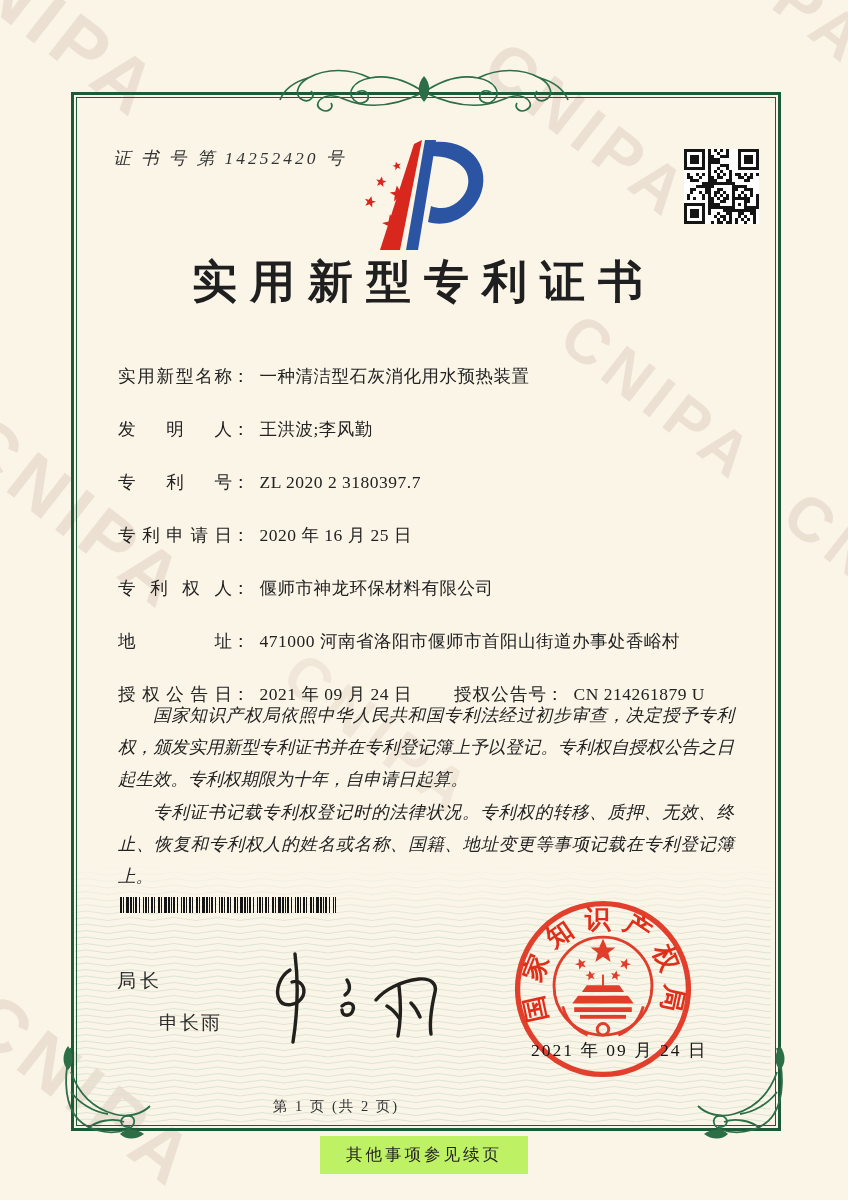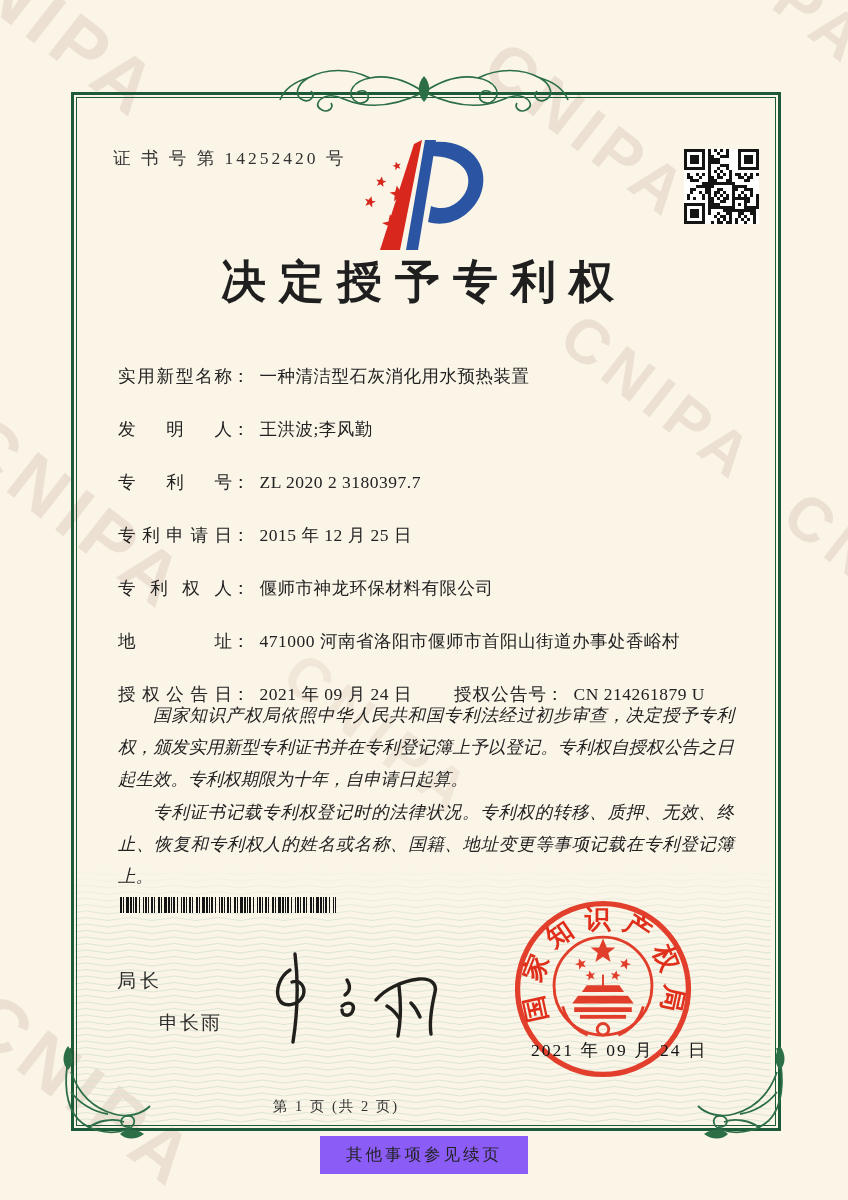--- a/index.html
+++ b/index.html
@@ -38,21 +38,21 @@
   .orn-top{left:254px;top:58px;width:340px;height:68px;}
   .orn-bl{left:56px;top:1040px;width:116px;height:104px;}
   .orn-br{left:676px;top:1040px;width:116px;height:104px;}
   
   .waves{position:absolute;left:75px;top:850px;width:696px;height:272px;}
   .waves-fade{
     position:absolute;left:75px;top:850px;width:696px;height:80px;
     background:linear-gradient(#fbf5e8 10%,rgba(251,245,232,0));
   }
   
-  .cert-no{position:absolute;left:113px;top:146px;font-size:17.5px;letter-spacing:3px;color:#333;}
+  .cert-no{position:absolute;left:113px;top:146px;font-size:17.5px;letter-spacing:3px;color:#333;font-style:italic;}
   .logo{position:absolute;left:348px;top:134px;width:150px;height:122px;}
   .qr{position:absolute;left:684px;top:149px;width:75px;height:75px;}
   .title{
     position:absolute;left:0;top:252px;width:848px;text-align:center;
     font-size:45px;font-weight:700;letter-spacing:13px;color:#1f1f1f;
   }
   
   .fields{position:absolute;left:118px;top:364px;width:600px;font-size:17.5px;}
   .frow{position:relative;height:53px;white-space:nowrap;}
   .flabel{
@@ -73,21 +73,21 @@
   
   .barcode{position:absolute;left:120px;top:897px;width:216px;height:16px;}
   .sig-title{position:absolute;left:117px;top:968px;font-size:19px;letter-spacing:4px;color:#2a2a2a;}
   .sig-name{position:absolute;left:117px;top:1010px;font-size:19px;letter-spacing:2px;color:#2a2a2a;margin-left:42px;}
   .signature{position:absolute;left:250px;top:948px;width:200px;height:102px;}
   .seal{position:absolute;left:507px;top:893px;width:192px;height:192px;}
   .seal-date{position:absolute;left:531px;top:1038px;font-size:17.5px;letter-spacing:2px;color:#151515;}
   .page-num{position:absolute;left:0;top:1097px;width:672px;text-align:center;font-size:14.5px;letter-spacing:2px;color:#333;}
   .continuation{
     position:absolute;left:424px;top:1136px;transform:translateX(-50%);
-    background:#8b5cf6;padding:8px 26px;font-size:16.5px;letter-spacing:3px;color:#222;
+    background:#bef264;padding:8px 26px;font-size:16.5px;letter-spacing:3px;color:#222;
   }
 </style>
 </head>
 <body>
 
 <div class="page">
 
   <div class="wm wm1">CNIPA</div>
   <div class="wm wm8">CNIPA</div>
   <div class="wm wm2">CNIPA</div>
@@ -404,27 +404,27 @@
       <rect x="57" y="3" width="15" height="15" fill="#ffffff"></rect>
       <rect x="60" y="6" width="9" height="9" fill="#141414"></rect>
       <rect x="0" y="54" width="21" height="21" fill="#141414"></rect>
       <rect x="3" y="57" width="15" height="15" fill="#ffffff"></rect>
       <rect x="6" y="60" width="9" height="9" fill="#141414"></rect>
       <rect x="48" y="48" width="15" height="15" fill="#141414"></rect>
       <rect x="51" y="51" width="9" height="9" fill="#ffffff"></rect>
       <rect x="54" y="54" width="3" height="3" fill="#141414"></rect>
     </svg>
 
-  <div class="title">决定授予专利权</div>
+  <div class="title">实用新型专利证书</div>
 
   <div class="fields">
       <div class="frow"><span class="flabel">实用新型名称</span><span class="fcolon">：</span><span class="fvalue">一种清洁型石灰消化用水预热装置</span></div>
       <div class="frow"><span class="flabel">发明人</span><span class="fcolon">：</span><span class="fvalue">王洪波;李风勤</span></div>
       <div class="frow"><span class="flabel">专利号</span><span class="fcolon">：</span><span class="fvalue">ZL 2020 2 3180397.7</span></div>
-      <div class="frow"><span class="flabel">专利申请日</span><span class="fcolon">：</span><span class="fvalue">2015 年 12 月 25 日</span></div>
+      <div class="frow"><span class="flabel">专利申请日</span><span class="fcolon">：</span><span class="fvalue">2020 年 16 月 25 日</span></div>
       <div class="frow"><span class="flabel">专利权人</span><span class="fcolon">：</span><span class="fvalue">偃师市神龙环保材料有限公司</span></div>
       <div class="frow"><span class="flabel">地址</span><span class="fcolon">：</span><span class="fvalue">471000 河南省洛阳市偃师市首阳山街道办事处香峪村</span></div>
       <div class="frow"><span class="flabel">授权公告日</span><span class="fcolon">：</span><span class="fvalue">2021 年 09 月 24 日</span><span class="fsecond"><span class="flabel">授权公告号</span><span class="fcolon">：</span><span class="fvalue">CN 214261879 U</span></span></div>
     </div>
 
   <div class="body-text">
     <p>国家知识产权局依照中华人民共和国专利法经过初步审查，决定授予专利权，颁发实用新型专利证书并在专利登记簿上予以登记。专利权自授权公告之日起生效。专利权期限为十年，自申请日起算。</p>
     <p>专利证书记载专利权登记时的法律状况。专利权的转移、质押、无效、终止、恢复和专利权人的姓名或名称、国籍、地址变更等事项记载在专利登记簿上。</p>
   </div>
 

